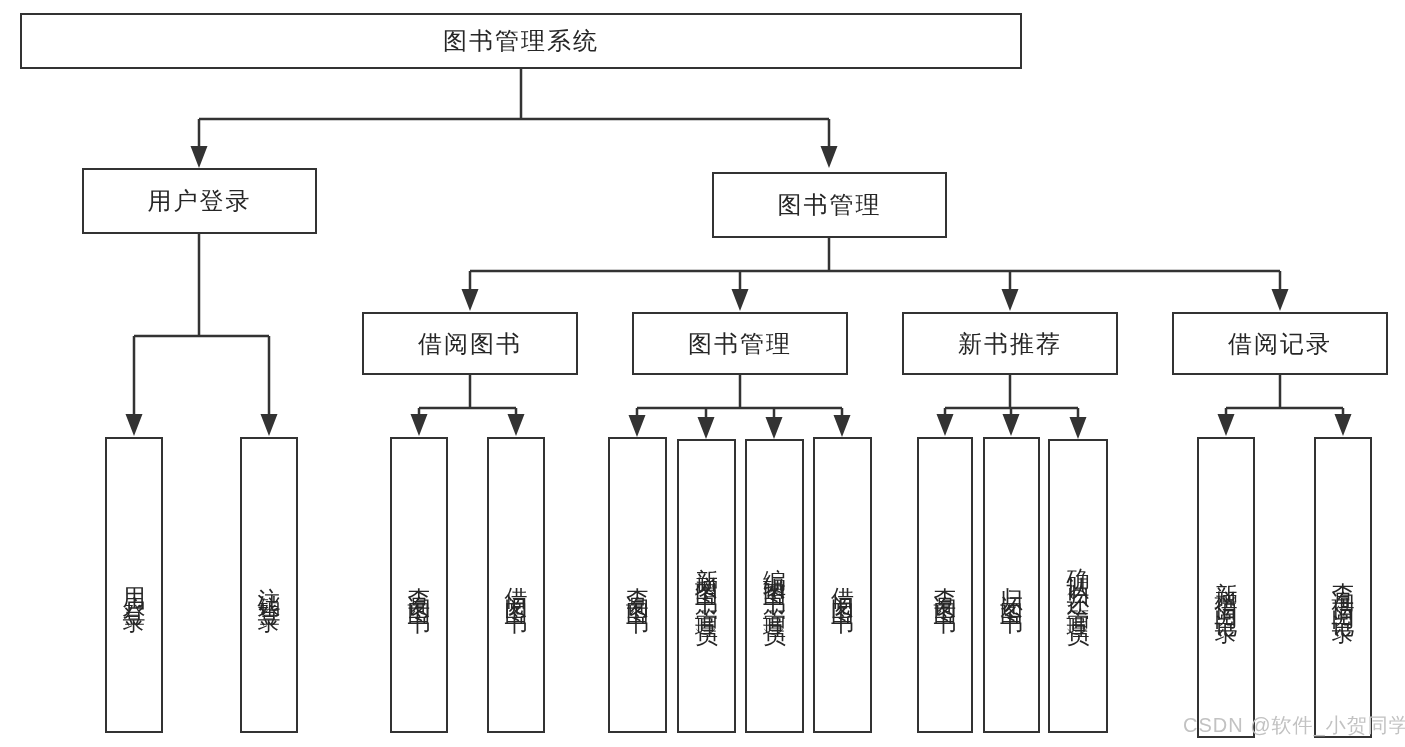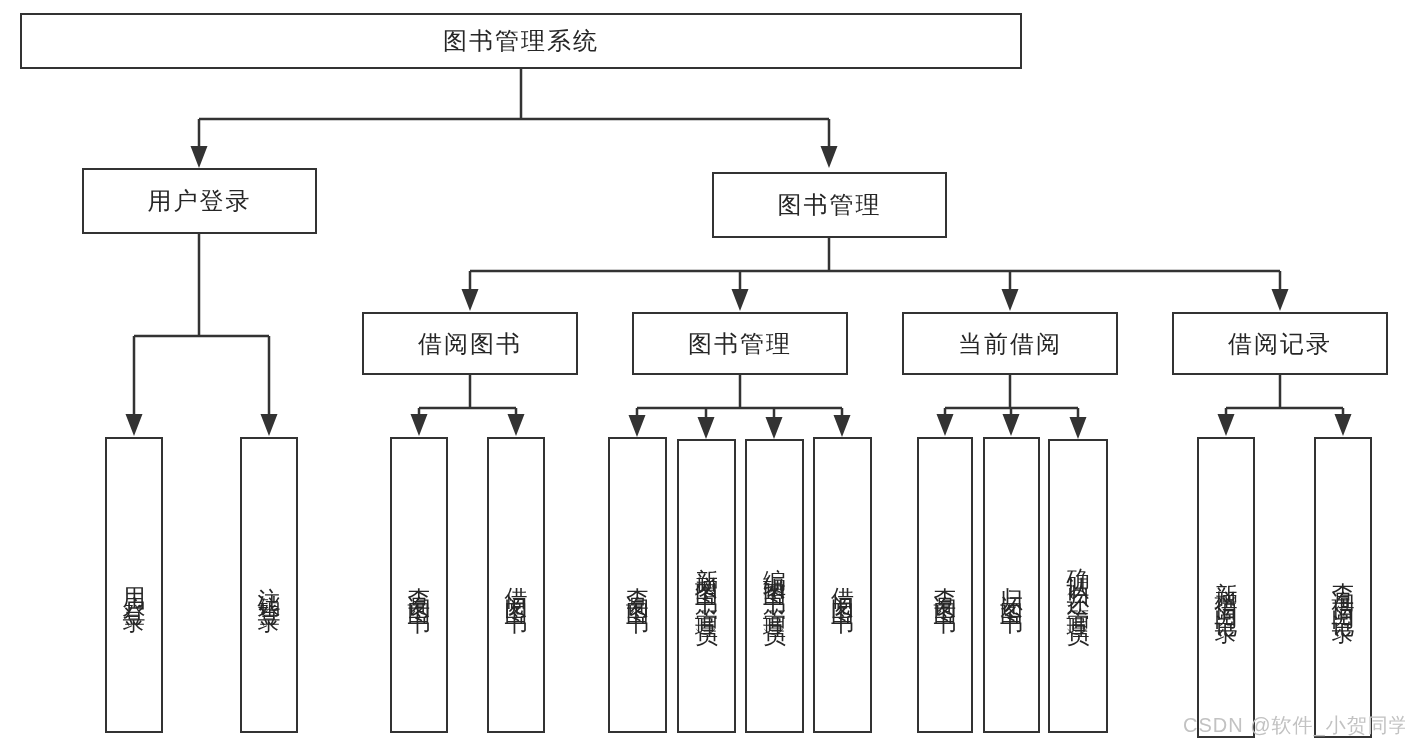--- a/index.html
+++ b/index.html
@@ -98,21 +98,21 @@
       M1334.5 414 L1351.5 414 L1343 436 Z"></path>
   </svg>
 
   <div class="node h" style="left:20px; top:13px; width:1002px; height:56px">图书管理系统</div>
 
   <div class="node h" style="left:82px; top:168px; width:235px; height:66px">用户登录</div>
   <div class="node h" style="left:712px; top:172px; width:235px; height:66px">图书管理</div>
 
   <div class="node h" style="left:362px; top:312px; width:216px; height:63px">借阅图书</div>
   <div class="node h" style="left:632px; top:312px; width:216px; height:63px">图书管理</div>
-  <div class="node h" style="left:902px; top:312px; width:216px; height:63px">当前借阅</div>
+  <div class="node h" style="left:902px; top:312px; width:216px; height:63px">新书推荐</div>
   <div class="node h" style="left:1172px; top:312px; width:216px; height:63px">借阅记录</div>
 
   <div class="node v" style="left:105px; top:437px; width:58px; height:296px">用户登录</div>
   <div class="node v" style="left:240px; top:437px; width:58px; height:296px">注销登录</div>
 
   <div class="node v" style="left:390px; top:437px; width:58px; height:296px">查询图书</div>
   <div class="node v" style="left:487px; top:437px; width:58px; height:296px">借阅图书</div>
 
   <div class="node v" style="left:608px; top:437px; width:59px; height:296px">查询图书</div>
   <div class="node v" style="left:677px; top:439px; width:59px; height:294px">新增图书（管理员）</div>

